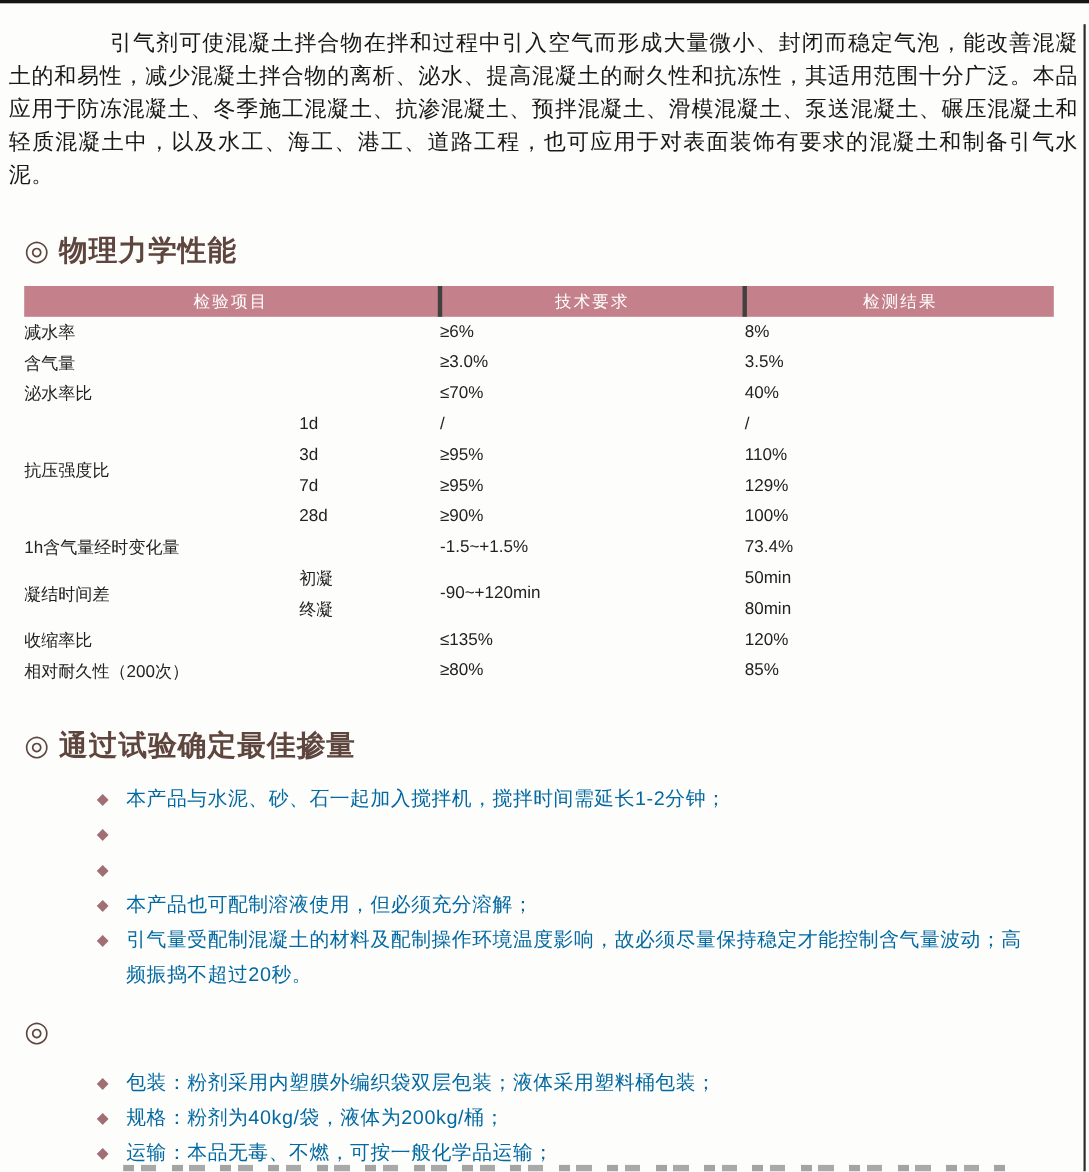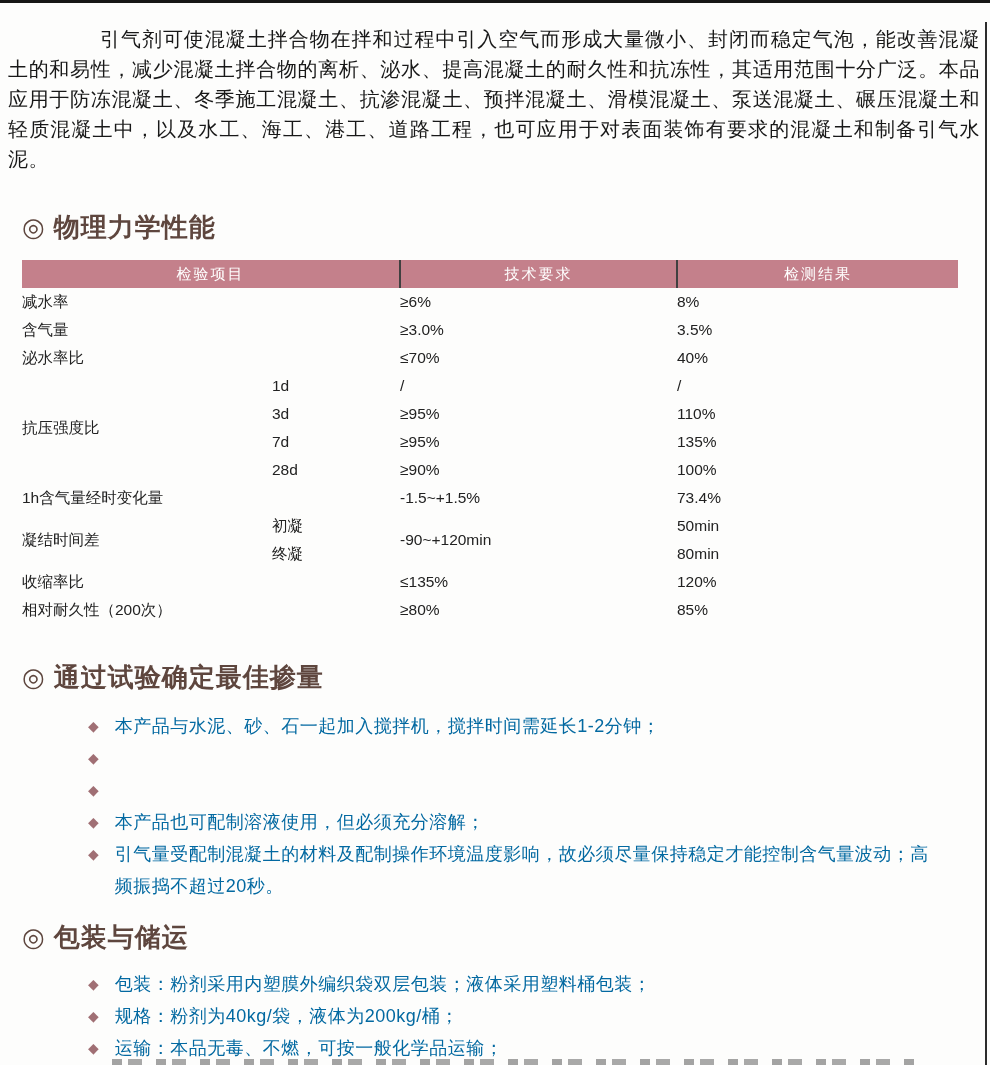--- a/index.html
+++ b/index.html
@@ -50,21 +50,21 @@
     table-layout: fixed;
   }
   table.props th {
     background: #c4808b;
     color: #fff;
     font-size: 15px;
     font-weight: 400;
     height: 26px;
     letter-spacing: 2px;
   }
-  table.props th.divided { border-right: 2px solid #404040; }
+  table.props th.divided { border-right: 4px solid #404040; }
   table.props td {
     height: 28px;
     text-align: left;
     vertical-align: middle;
     font-size: 15.5px;
     color: #222;
     padding: 0;
   }
   .bullets {
     margin: 16px 0 0 88px;
@@ -148,21 +148,21 @@
       <td>/</td>
     </tr>
     <tr>
       <td>3d</td>
       <td>≥95%</td>
       <td>110%</td>
     </tr>
     <tr>
       <td>7d</td>
       <td>≥95%</td>
-      <td>135%</td>
+      <td>129%</td>
     </tr>
     <tr>
       <td>28d</td>
       <td>≥90%</td>
       <td>100%</td>
     </tr>
     <tr>
       <td colspan="2">1h含气量经时变化量</td>
       <td>-1.5~+1.5%</td>
       <td>73.4%</td>
@@ -211,21 +211,20 @@
     <span class="btxt">本产品也可配制溶液使用，但必须充分溶解；</span>
   </li>
   <li>
     <span class="diamond">◆</span>
     <span class="btxt">引气量受配制混凝土的材料及配制操作环境温度影响，故必须尽量保持稳定才能控制含气量波动；高频振捣不超过20秒。</span>
   </li>
 </ul>
 
 <h2 class="section-heading" style="margin-top:18px;">
   <span class="marker">◎</span>
-  <span>包装与储运</span>
 </h2>
 
 <ul class="bullets" style="margin-top:14px;">
   <li>
     <span class="diamond">◆</span>
     <span class="btxt">包装：粉剂采用内塑膜外编织袋双层包装；液体采用塑料桶包装；</span>
   </li>
   <li>
     <span class="diamond">◆</span>
     <span class="btxt">规格：粉剂为40kg/袋，液体为200kg/桶；</span>

